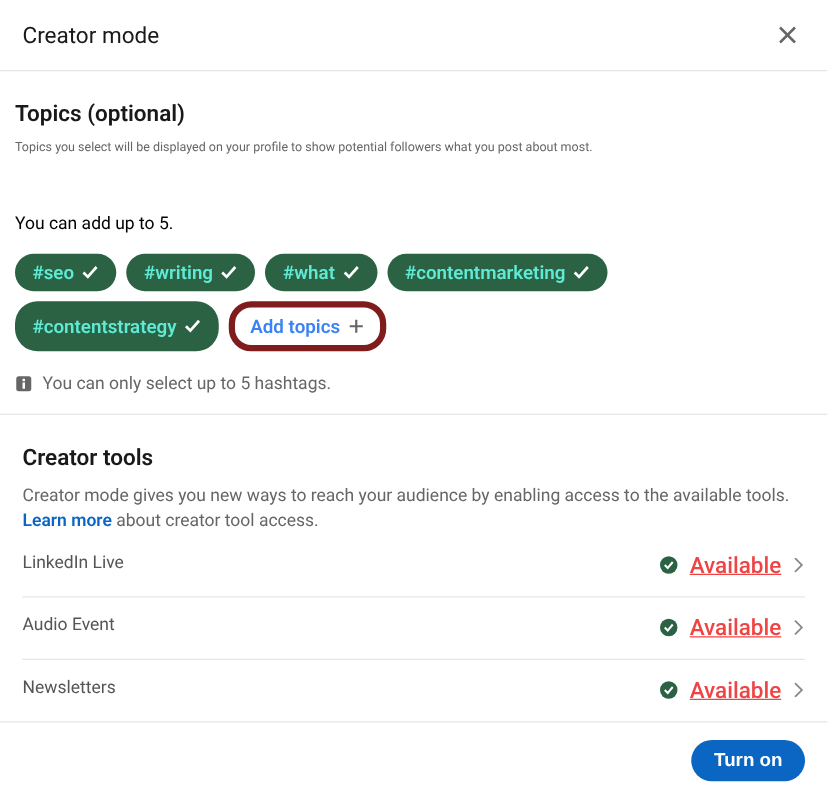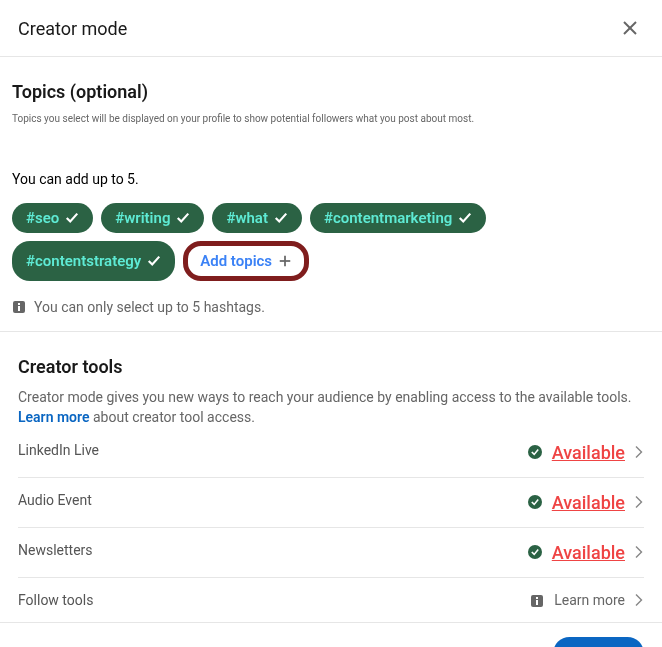--- a/index.html
+++ b/index.html
@@ -302,33 +302,17 @@
             <polyline points="1,5 4,8 9,2"></polyline>
           </svg>
       </span>
       <span class="status-text">Available</span>
       <svg class="chevron" viewBox="0 0 8 12" fill="currentColor">
           <path d="M1 0 L7 6 L1 12 L0 11 L5 6 L0 1 Z"></path>
         </svg>
     </div>
   </div>
 
-  <div class="tool-row">
-    <div class="tool-label">Follow tools</div>
-    <div class="tool-right">
-      <span class="inline-info">
-        <svg viewBox="0 0 14 14" width="14" height="14">
-            <rect x="1" y="1" width="12" height="12" rx="2" fill="#666"></rect>
-            <rect x="6" y="3" width="2" height="2" fill="#fff"></rect>
-            <rect x="6" y="6" width="2" height="5" fill="#fff"></rect>
-          </svg>
-      </span>
-      <span class="learn-text">Learn more</span>
-      <svg class="chevron" viewBox="0 0 8 12" fill="currentColor">
-          <path d="M1 0 L7 6 L1 12 L0 11 L5 6 L0 1 Z"></path>
-        </svg>
-    </div>
-  </div>
 </div>
 
 <div class="footer">
   <button class="primary-btn">Turn on</button>
 </div>
 
 </body></html>

